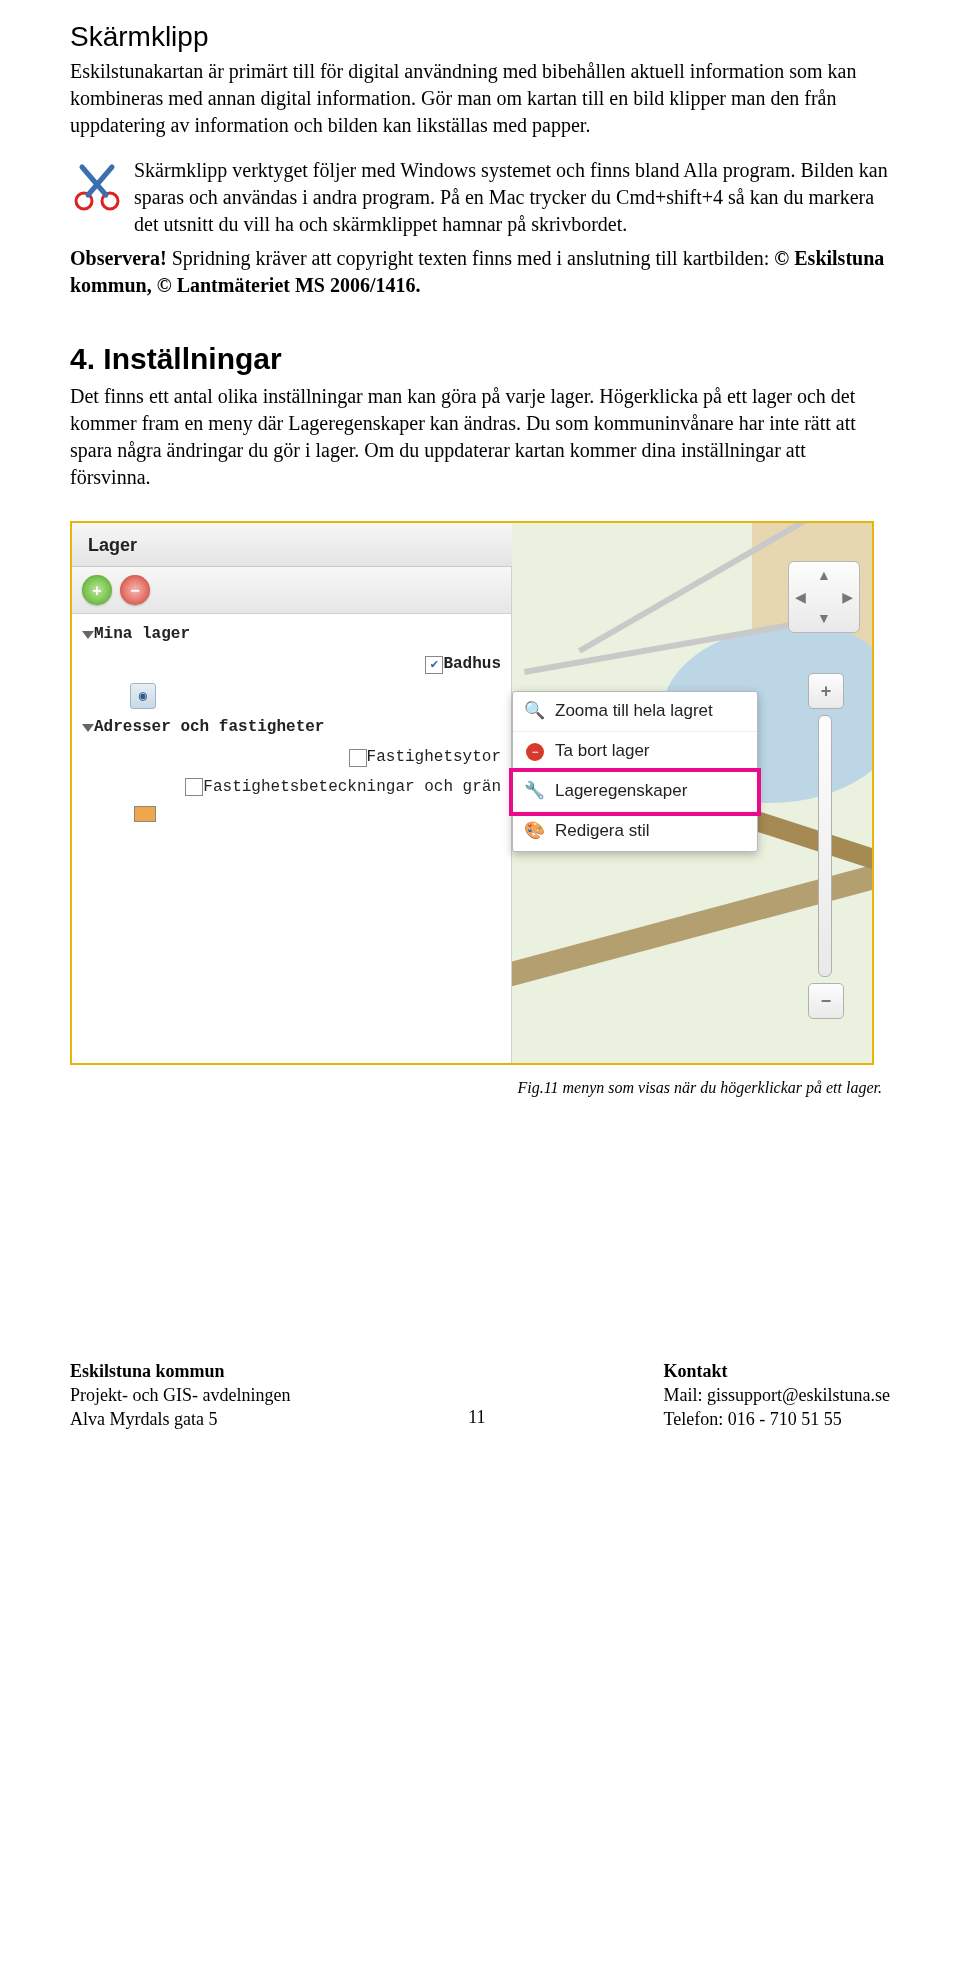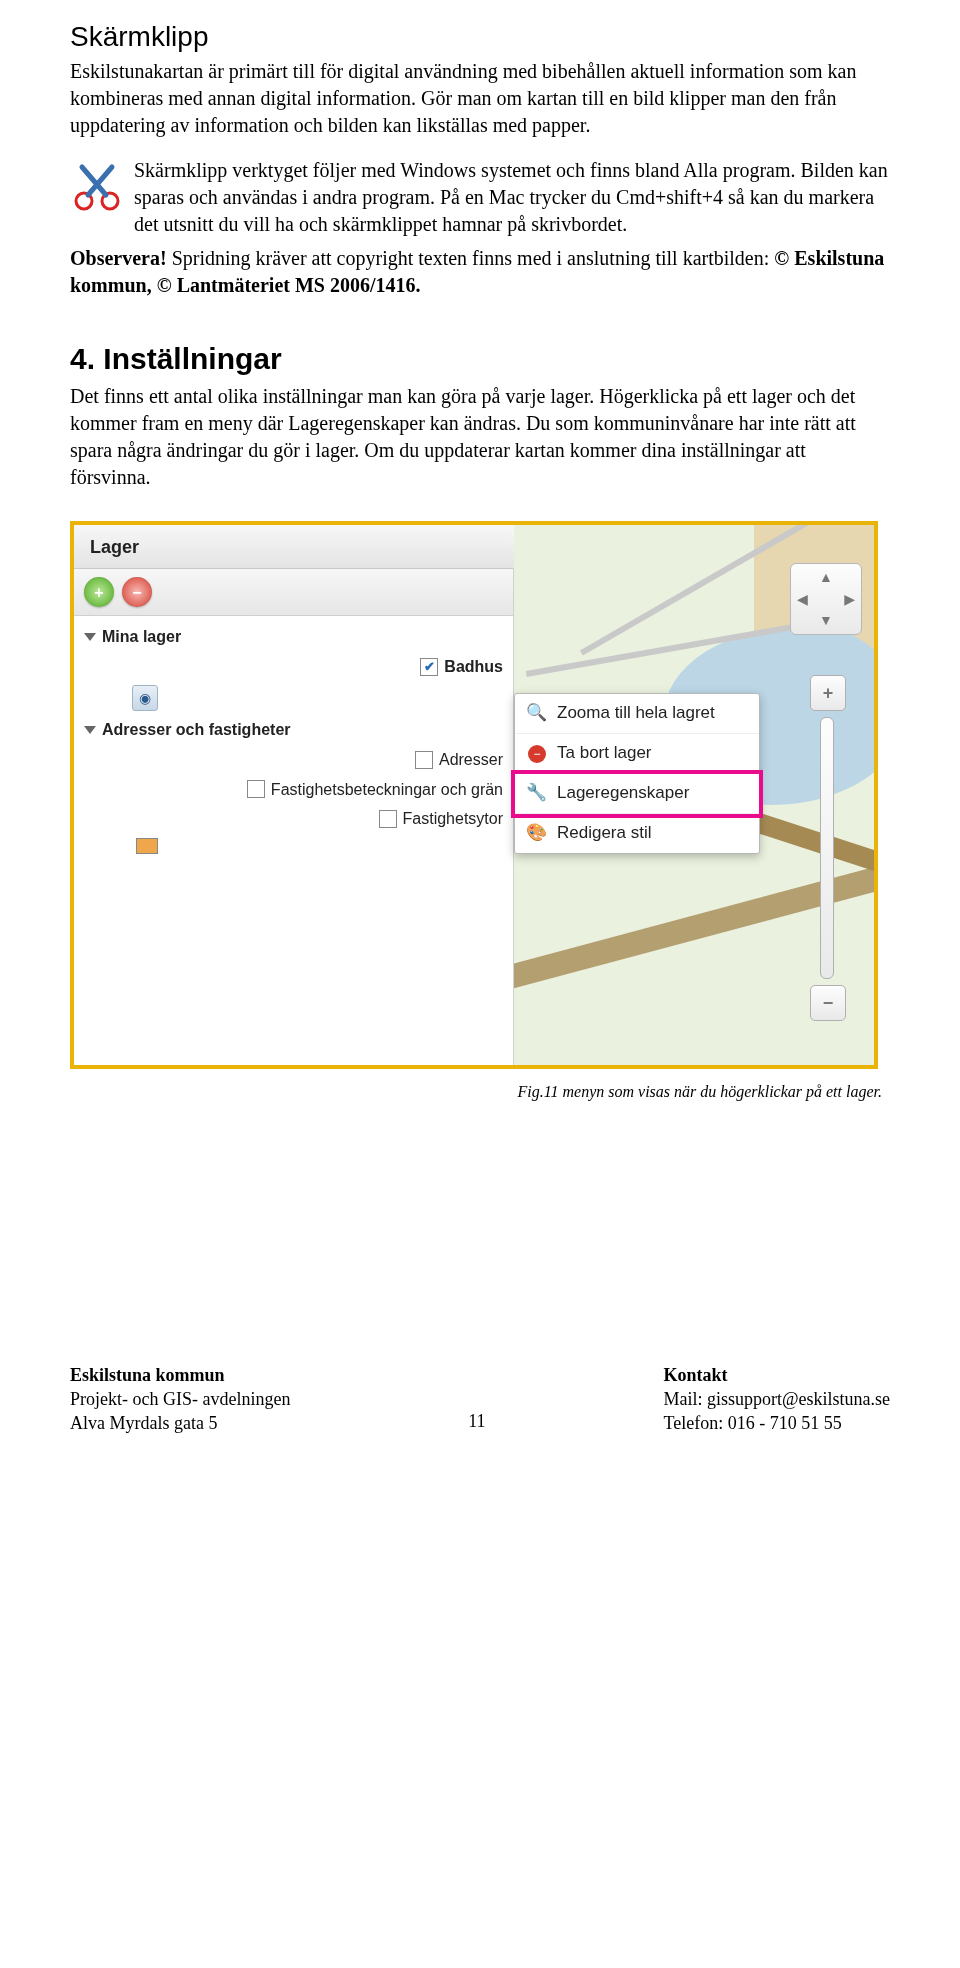--- a/index.html
+++ b/index.html
@@ -36,21 +36,21 @@
     margin: 40px 0 4px 0;
   }
   .figure {
     margin: 30px 0 10px 0;
   }
   
   .shot {
     position: relative;
     width: 800px;
     height: 540px;
-    border: 4px solid #eab308;
+    border: 2px solid #eab308;
     font-family: Arial, Helvetica, sans-serif;
     font-size: 16px;
     color: #222;
     background: #fbfbfb;
   }
   .panelHeader {
     position: absolute;
     left: 0; top: 0; width: 440px; height: 44px;
     background: linear-gradient(#f7f7f7,#e4e4e4);
     border-bottom: 1px solid #c9c9c9;
@@ -74,21 +74,21 @@
   }
   .iconbtn {
     width:30px; height:30px; border-radius:50%;
     display:flex; align-items:center; justify-content:center;
     font-weight:bold;
     box-shadow: inset 0 0 2px rgba(0,0,0,.15), 0 1px 2px rgba(0,0,0,.25);
   }
   .add { background: radial-gradient(#bce79a,#4aa81c); color:#fff; }
   .del { background: radial-gradient(#f7b9b3,#d33a2c); color:#fff; }
   .tree { padding: 6px 6px; }
-  .trow { display:flex; align-items:center; gap:6px; padding:4px 4px; }
+  .trow { display:flex; align-items:center; padding:4px 4px;font-family:Liberation Mono, monospace; }
   .trow .tri {
     width:0;height:0;border-left:6px solid transparent;border-right:6px solid transparent;border-top:8px solid #666;
   }
   .trow.indent1 { padding-left: 28px; justify-content: flex-end; }
   .trow.indent2 { padding-left: 52px; }
   .trow.group { font-weight:bold; }
   .chk {
     width:16px;height:16px;border:1px solid #888;background:#fff;display:inline-flex;align-items:center;justify-content:center;font-size:13px;color:#2a6bb3;
   }
   .chk.checked::after{content:"✔";}
@@ -206,29 +206,25 @@
           <div class="trow indent2">
             <span class="symIcon">◉</span>
           </div>
 
           <div class="trow group">
             <span class="tri"></span>
             <span>Adresser och fastigheter</span>
           </div>
           <div class="trow indent1">
             <span class="chk"></span>
-            <span>Adresser</span>
+            <span>Fastighetsytor</span>
           </div>
           <div class="trow indent1">
             <span class="chk"></span>
             <span>Fastighetsbeteckningar och grän</span>
-          </div>
-          <div class="trow indent1">
-            <span class="chk"></span>
-            <span>Fastighetsytor</span>
           </div>
           <div class="trow indent2">
             <span class="swatch"></span>
           </div>
         </div>
       </div>
 
       <div class="mapArea">
         <div class="shore"></div>
         <div class="water"></div>

